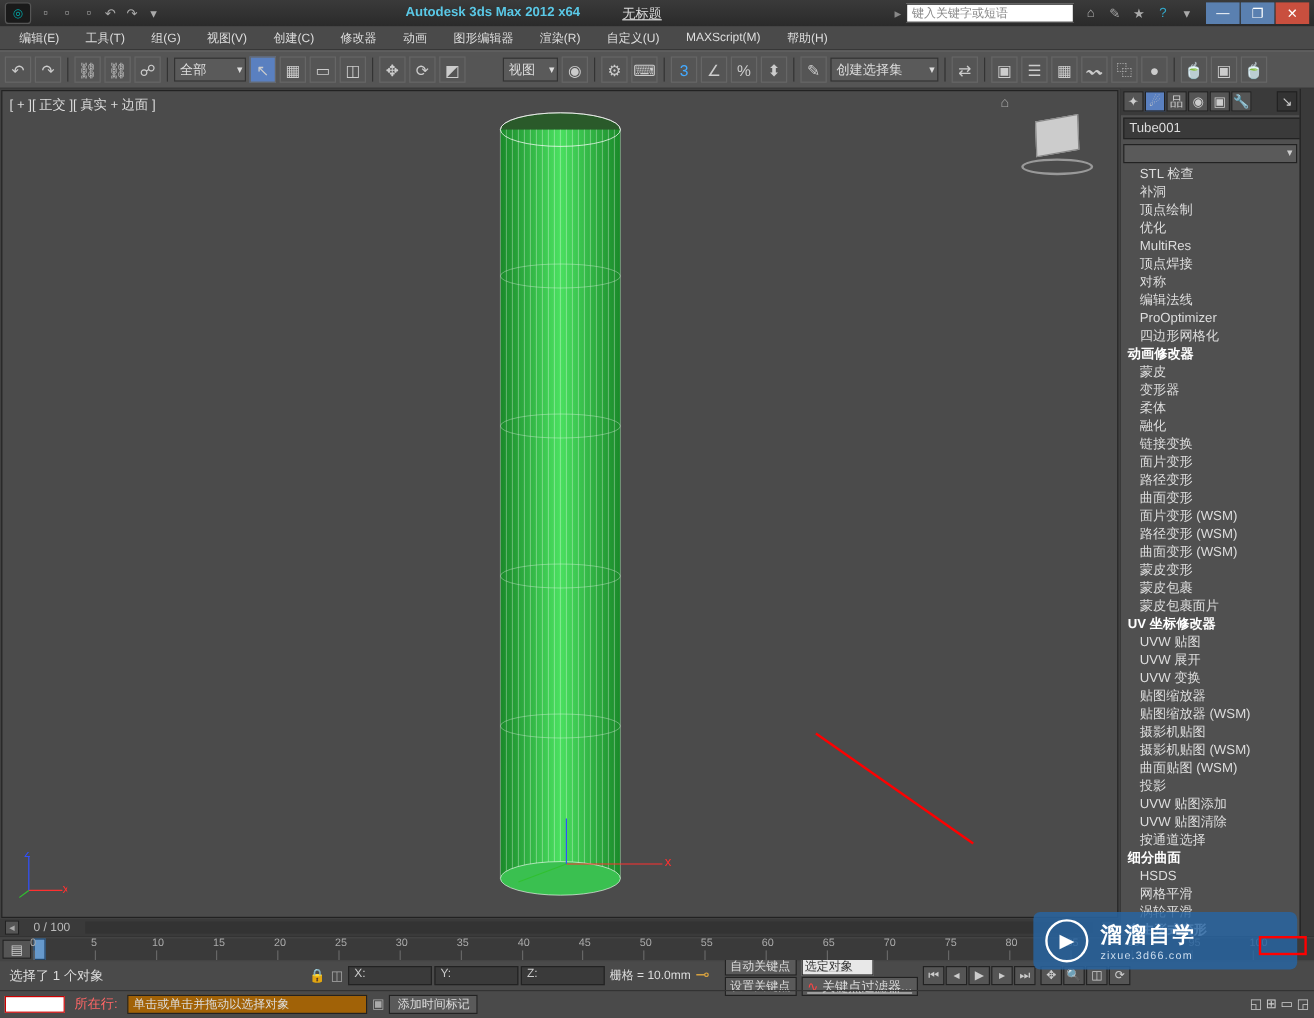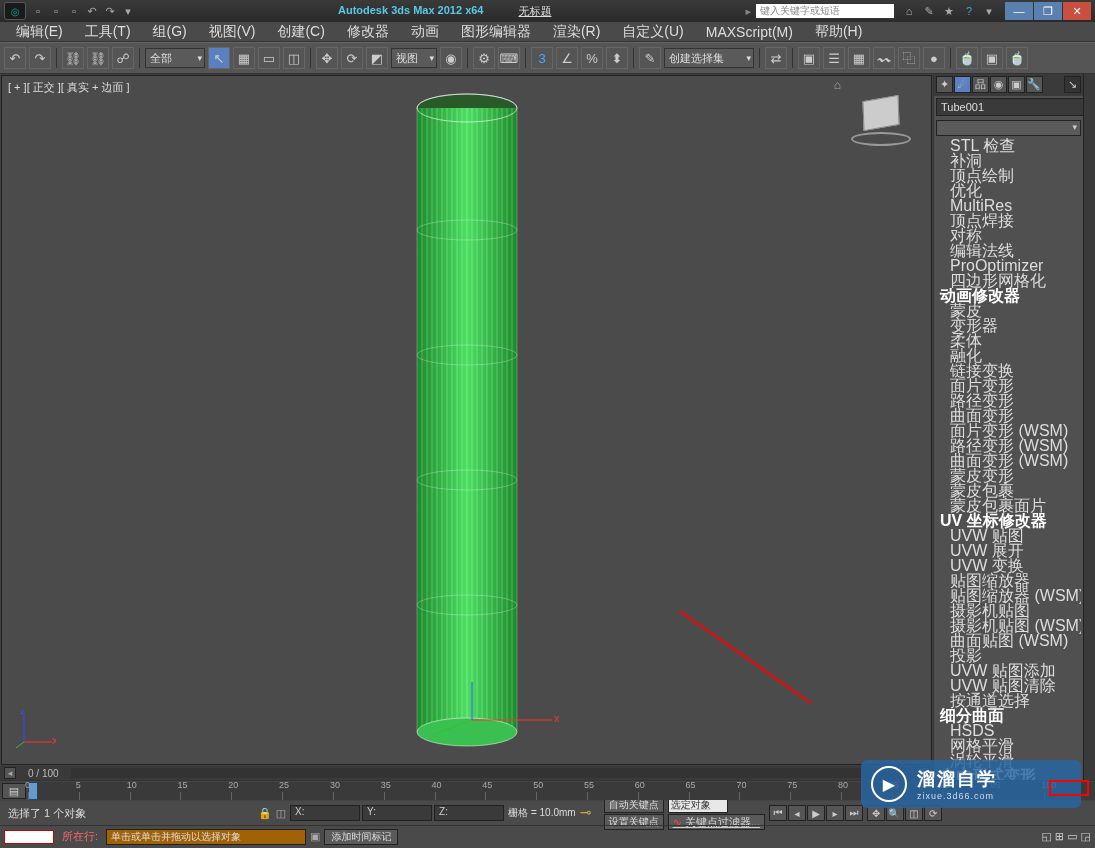--- a/index.html
+++ b/index.html
@@ -13,21 +13,21 @@
 .titlebar .doc-name{ color:#ddd;text-decoration:underline;}
 .titlebar .search { width:140px; height:16px; background:#fff; color:#888; font-size:10px; padding:0 4px; border:1px solid #333; margin-right:6px;}
 .titlebar .help-icons{ display:flex; gap:4px; margin-right:8px;}
 .titlebar .help-icons span{ width:16px; height:16px; color:#aaa; display:flex; align-items:center; justify-content:center;}
 .winbtns{ display:flex;}
 .winbtns div{ width:28px; height:18px; display:flex; align-items:center; justify-content:center; font-size:11px; color:#fff;}
 .winbtns .min{ background:#5a80b0;}
 .winbtns .max{ background:#5a80b0; margin-left:1px;}
 .winbtns .close{ background:#c94f3e; margin-left:1px;}
 .menubar{ height:20px; background:#4a4a4a; display:flex; padding:0 6px; gap:2px; align-items:center; border-bottom:1px solid #333;}
-.menubar span{ padding:2px 10px; color:#ddd; font-size:14px;}
+.menubar span{ padding:2px 10px; color:#ddd; font-size:10px;}
 .toolbar{ height:32px; background:#555; border-top:1px solid #666; border-bottom:1px solid #333; display:flex; align-items:center; padding:0 4px; gap:3px;}
 .tool-btn{ width:22px; height:22px; background:#555; border:1px solid #666; display:flex; align-items:center; justify-content:center; color:#ccc; font-size:13px;}
 .tool-sep{ width:1px; height:20px; background:#333; margin:0 2px;}
 .tool-combo{ height:20px; background:#5a5a5a; border:1px solid #333; color:#ddd; padding:0 12px 0 4px; font-size:11px; display:flex; align-items:center; position:relative;}
 .tool-combo::after{ content:"▾"; position:absolute; right:2px; font-size:9px;}
 .main-area{ display:flex; height:calc(100% - 22px - 20px - 32px - 68px);}
 .viewport-wrap{ flex:1; display:flex; flex-direction:column; background:#404040;}
 .viewport{ flex:1; background:#4b4b4b; position:relative; border:1px solid #222; margin:1px;}
 .vp-label{ position:absolute; top:4px; left:6px; color:#ddd; font-size:11px;}
 .viewcube{ position:absolute; top:18px; right:20px; width:60px; height:52px;}
@@ -44,21 +44,21 @@
 .right-panel{ width:150px; background:#505050; border-left:1px solid #333; display:flex; flex-direction:column;}
 .rp-tabs{ height:22px; background:#3a3a3a; display:flex; gap:1px; padding:2px;}
 .rp-tabs span{ width:17px; height:17px; background:#555; border:1px solid #222; display:flex; align-items:center; justify-content:center; font-size:11px; color:#ccc;}
 .rp-tabs span.active{ background:#5a80c0;}
 .rp-name{ height:18px; display:flex; margin:2px;}
 .rp-name input{ flex:1; background:#3a3a3a; border:1px solid #222; color:#ddd; padding:0 4px;}
 .rp-name .swatch{ width:16px; background:#2ecc40; border:1px solid #222; margin-left:2px;}
 .rp-dd{ margin:2px; height:16px; background:#5a5a5a; border:1px solid #222; position:relative;}
 .rp-dd::after{ content:"▾"; position:absolute; right:3px; top:1px; font-size:9px; color:#ccc;}
 .rp-list{ flex:1; overflow-y:auto; background:#505050; margin:0 2px; position:relative;}
-.rp-list .item{ padding:1px 6px 1px 8px; color:#ddd; font-size:16px; line-height:13px; white-space:nowrap;}
+.rp-list .item{ padding:1px 6px 1px 8px; color:#ddd; font-size:11px; line-height:13px; white-space:nowrap;}
 .rp-list .item.sub{ padding-left:14px;}
 .rp-list .header{ font-weight:bold; color:#fff; padding-left:4px;}
 .rp-scrollbar{ width:12px; background:#3a3a3a; border-left:1px solid #222;}
 .bottom{ height:68px; background:#4a4a4a; border-top:1px solid #333; display:flex; flex-direction:column;}
 .timeline{ height:20px; display:flex; align-items:center; background:#444;}
 .timeline .tbtn{ width:24px; height:16px; background:#555; border:1px solid #222; margin:0 2px; display:flex; align-items:center; justify-content:center;}
 .timeline .ruler{ flex:1; height:18px; background:#3a3a3a; position:relative; display:flex; align-items:flex-end;}
 .timeline .ruler .tick{ flex:1; border-left:1px solid #666; height:8px; position:relative;}
 .timeline .ruler .tick span{ position:absolute; top:-12px; left:-4px; font-size:9px; color:#aaa;}
 .timeline .frame0{ position:absolute; left:0; width:10px; height:18px; background:#6699cc; border:1px solid #224466;}
@@ -143,21 +143,21 @@
   <div class="tool-sep"></div>
   <div class="tool-combo" style="width:60px;">全部</div>
   <div class="tool-btn" style="background:#5a80c0">↖</div>
   <div class="tool-btn">▦</div>
   <div class="tool-btn">▭</div>
   <div class="tool-btn">◫</div>
   <div class="tool-sep"></div>
   <div class="tool-btn">✥</div>
   <div class="tool-btn">⟳</div>
   <div class="tool-btn">◩</div>
-  <div class="tool-combo" style="width:46px;">视图</div>
+  <div class="tool-combo" style="width:46px;margin-left:28px;">视图</div>
   <div class="tool-btn">◉</div>
   <div class="tool-sep"></div>
   <div class="tool-btn">⚙</div>
   <div class="tool-btn">⌨</div>
   <div class="tool-sep"></div>
   <div class="tool-btn" style="color:#4af;">3</div>
   <div class="tool-btn">∠</div>
   <div class="tool-btn">%</div>
   <div class="tool-btn">⬍</div>
   <div class="tool-sep"></div>

